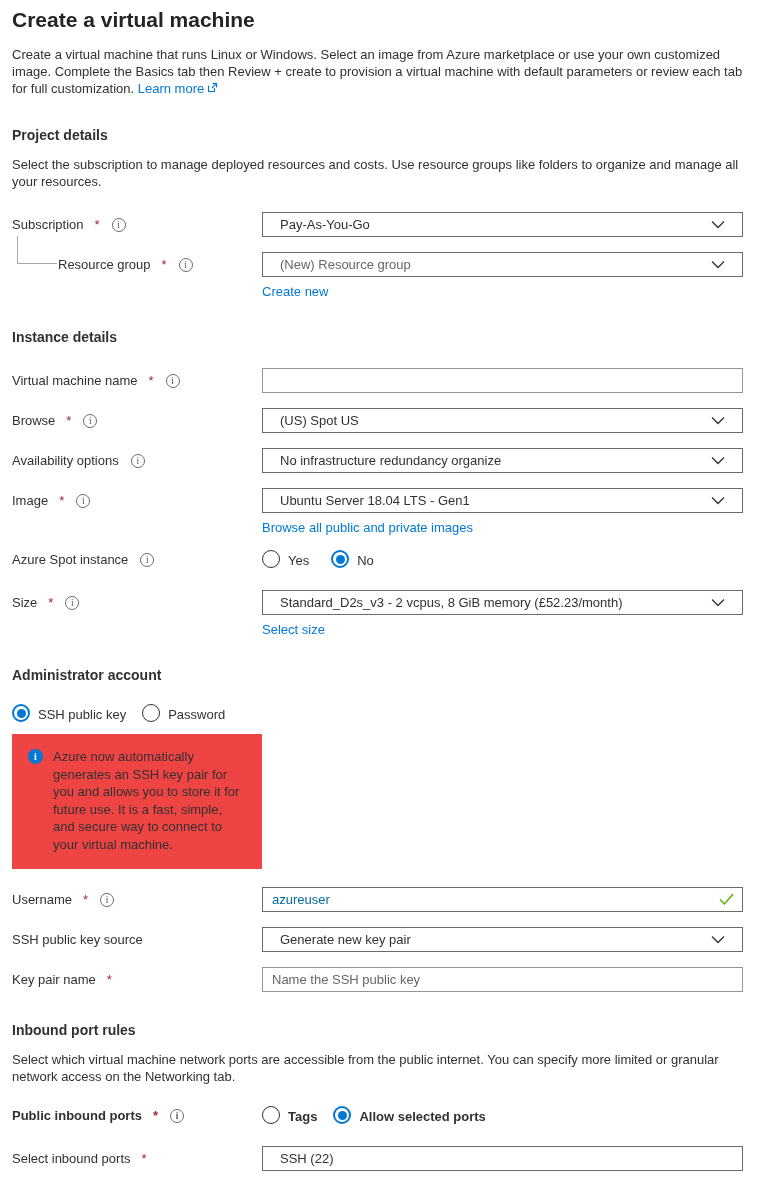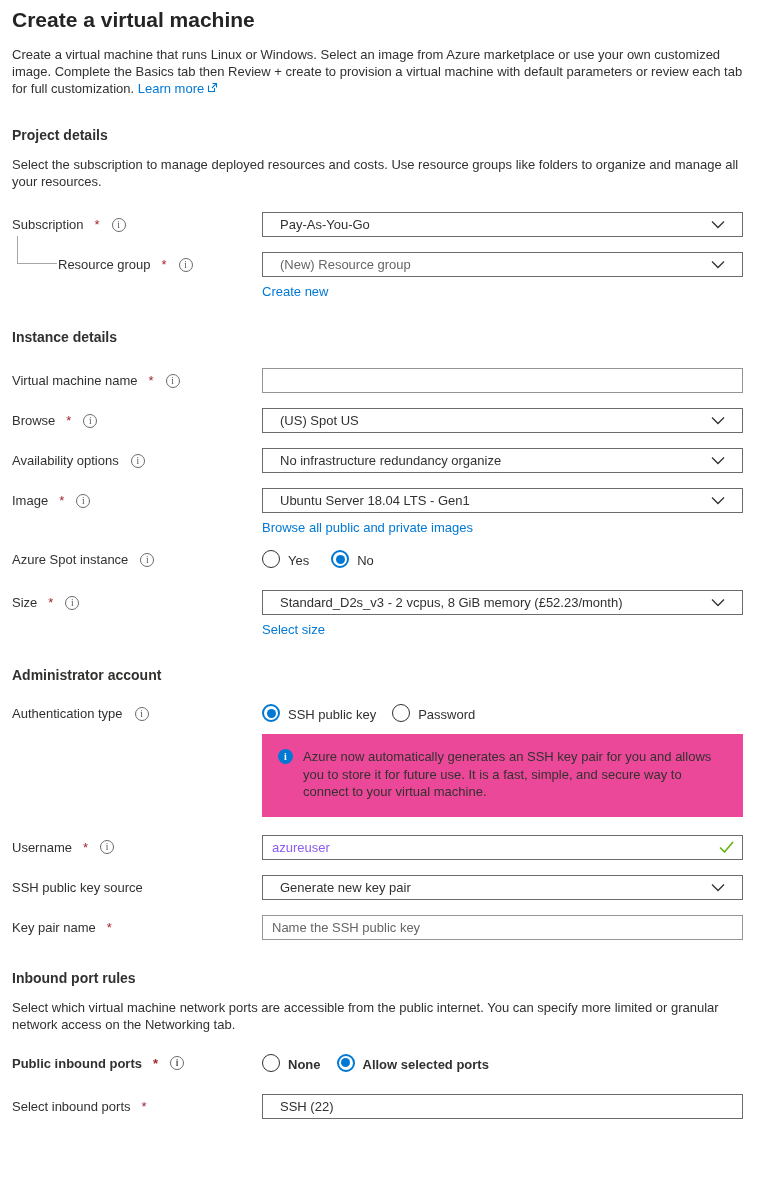--- a/index.html
+++ b/index.html
@@ -36,34 +36,34 @@
 
   .hint-icon { width:14px; height:14px; min-width:14px; border:1px solid #6b6b6b; border-radius:50%;
     display:inline-flex; align-items:center; justify-content:center; color:#555; cursor:pointer; }
   .hint-icon::after { content:"i"; font-size:9.5px; font-family:"Liberation Serif", serif; }
 
   .select-box { height:25px; border:1px solid #6b6b6b; background:#fff; display:flex;
     align-items:center; justify-content:space-between; padding:0 17px; cursor:pointer; }
   .select-box .val { color:#323130; }
   .select-box .val.ghost { color:#666; }
   .text-input { height:25px; width:100%; border:1px solid #949494; padding:0 9px;
-    font-family:inherit; font-size:13px; color:#8b5cf6; outline:none; }
+    font-family:inherit; font-size:13px; color:#0369a1; outline:none; }
   .text-input::placeholder { color:#666; opacity:1; }
   .input-wrap { position:relative; }
   .input-wrap .check { position:absolute; right:9px; top:6px; }
   .under-link { display:inline-block; margin-top:7px; font-size:13px; }
 
   .radio-row { display:flex; align-items:center; gap:22px; padding-top:3px; }
   .radio-opt { display:flex; align-items:flex-end; gap:8px; cursor:pointer; }
   .radio { width:18px; height:18px; min-width:18px; border:1px solid #323130; border-radius:50%;
     background:#fff; display:inline-flex; align-items:center; justify-content:center; }
   .radio.checked { border:2px solid #0078d4; }
   .radio.checked::after { content:""; width:9px; height:9px; border-radius:50%; background:#0078d4; }
 
-  .info-box { margin-top:12px; background:#ec4899; padding:14px 16px 16px 16px; display:flex; gap:10px; }
+  .info-box { margin-top:12px; background:#ef4444; padding:14px 16px 16px 16px; display:flex; gap:10px; }
   .info-badge { width:15px; height:15px; min-width:15px; border-radius:50%; background:#0078d4;
     color:#fff; display:inline-flex; align-items:center; justify-content:center; margin-top:1px; }
   .info-badge::after { content:"i"; font-size:10px; font-weight:700; font-family:"Liberation Serif", serif; }
   .info-text { line-height:17.5px; max-width:440px; }
 </style>
 </head>
 <body>
 
 <div class="content">
 
@@ -204,24 +204,20 @@
               </svg></span>
         </div>
         <a class="link under-link">Select size</a>
       </div>
     </div>
 
     <h2 class="section">Administrator account</h2>
     <div style="height:18px;"></div>
 
     <div class="form-row" style="margin-bottom:18px;">
-      <div class="lbl">
-        <span>Authentication type</span>
-        <span class="hint-icon"></span>
-      </div>
       <div>
         <div class="radio-row" style="gap:16px;">
           <span class="radio-opt">
             <span class="radio checked"></span>
             <span>SSH public key</span>
           </span>
           <span class="radio-opt">
             <span class="radio"></span>
             <span>Password</span>
           </span>
@@ -275,21 +271,21 @@
 
     <div class="form-row" style="margin-bottom:22px;font-weight:bold;">
       <div class="lbl">
         <span>Public inbound ports</span>
           <span class="req">*</span>
         <span class="hint-icon"></span>
       </div>
       <div class="radio-row" style="gap:16px;">
         <span class="radio-opt">
           <span class="radio"></span>
-          <span>None</span>
+          <span>Tags</span>
         </span>
         <span class="radio-opt">
           <span class="radio checked"></span>
           <span>Allow selected ports</span>
         </span>
       </div>
     </div>
 
     <div class="form-row" style="margin-bottom:0;">
       <div class="lbl">

